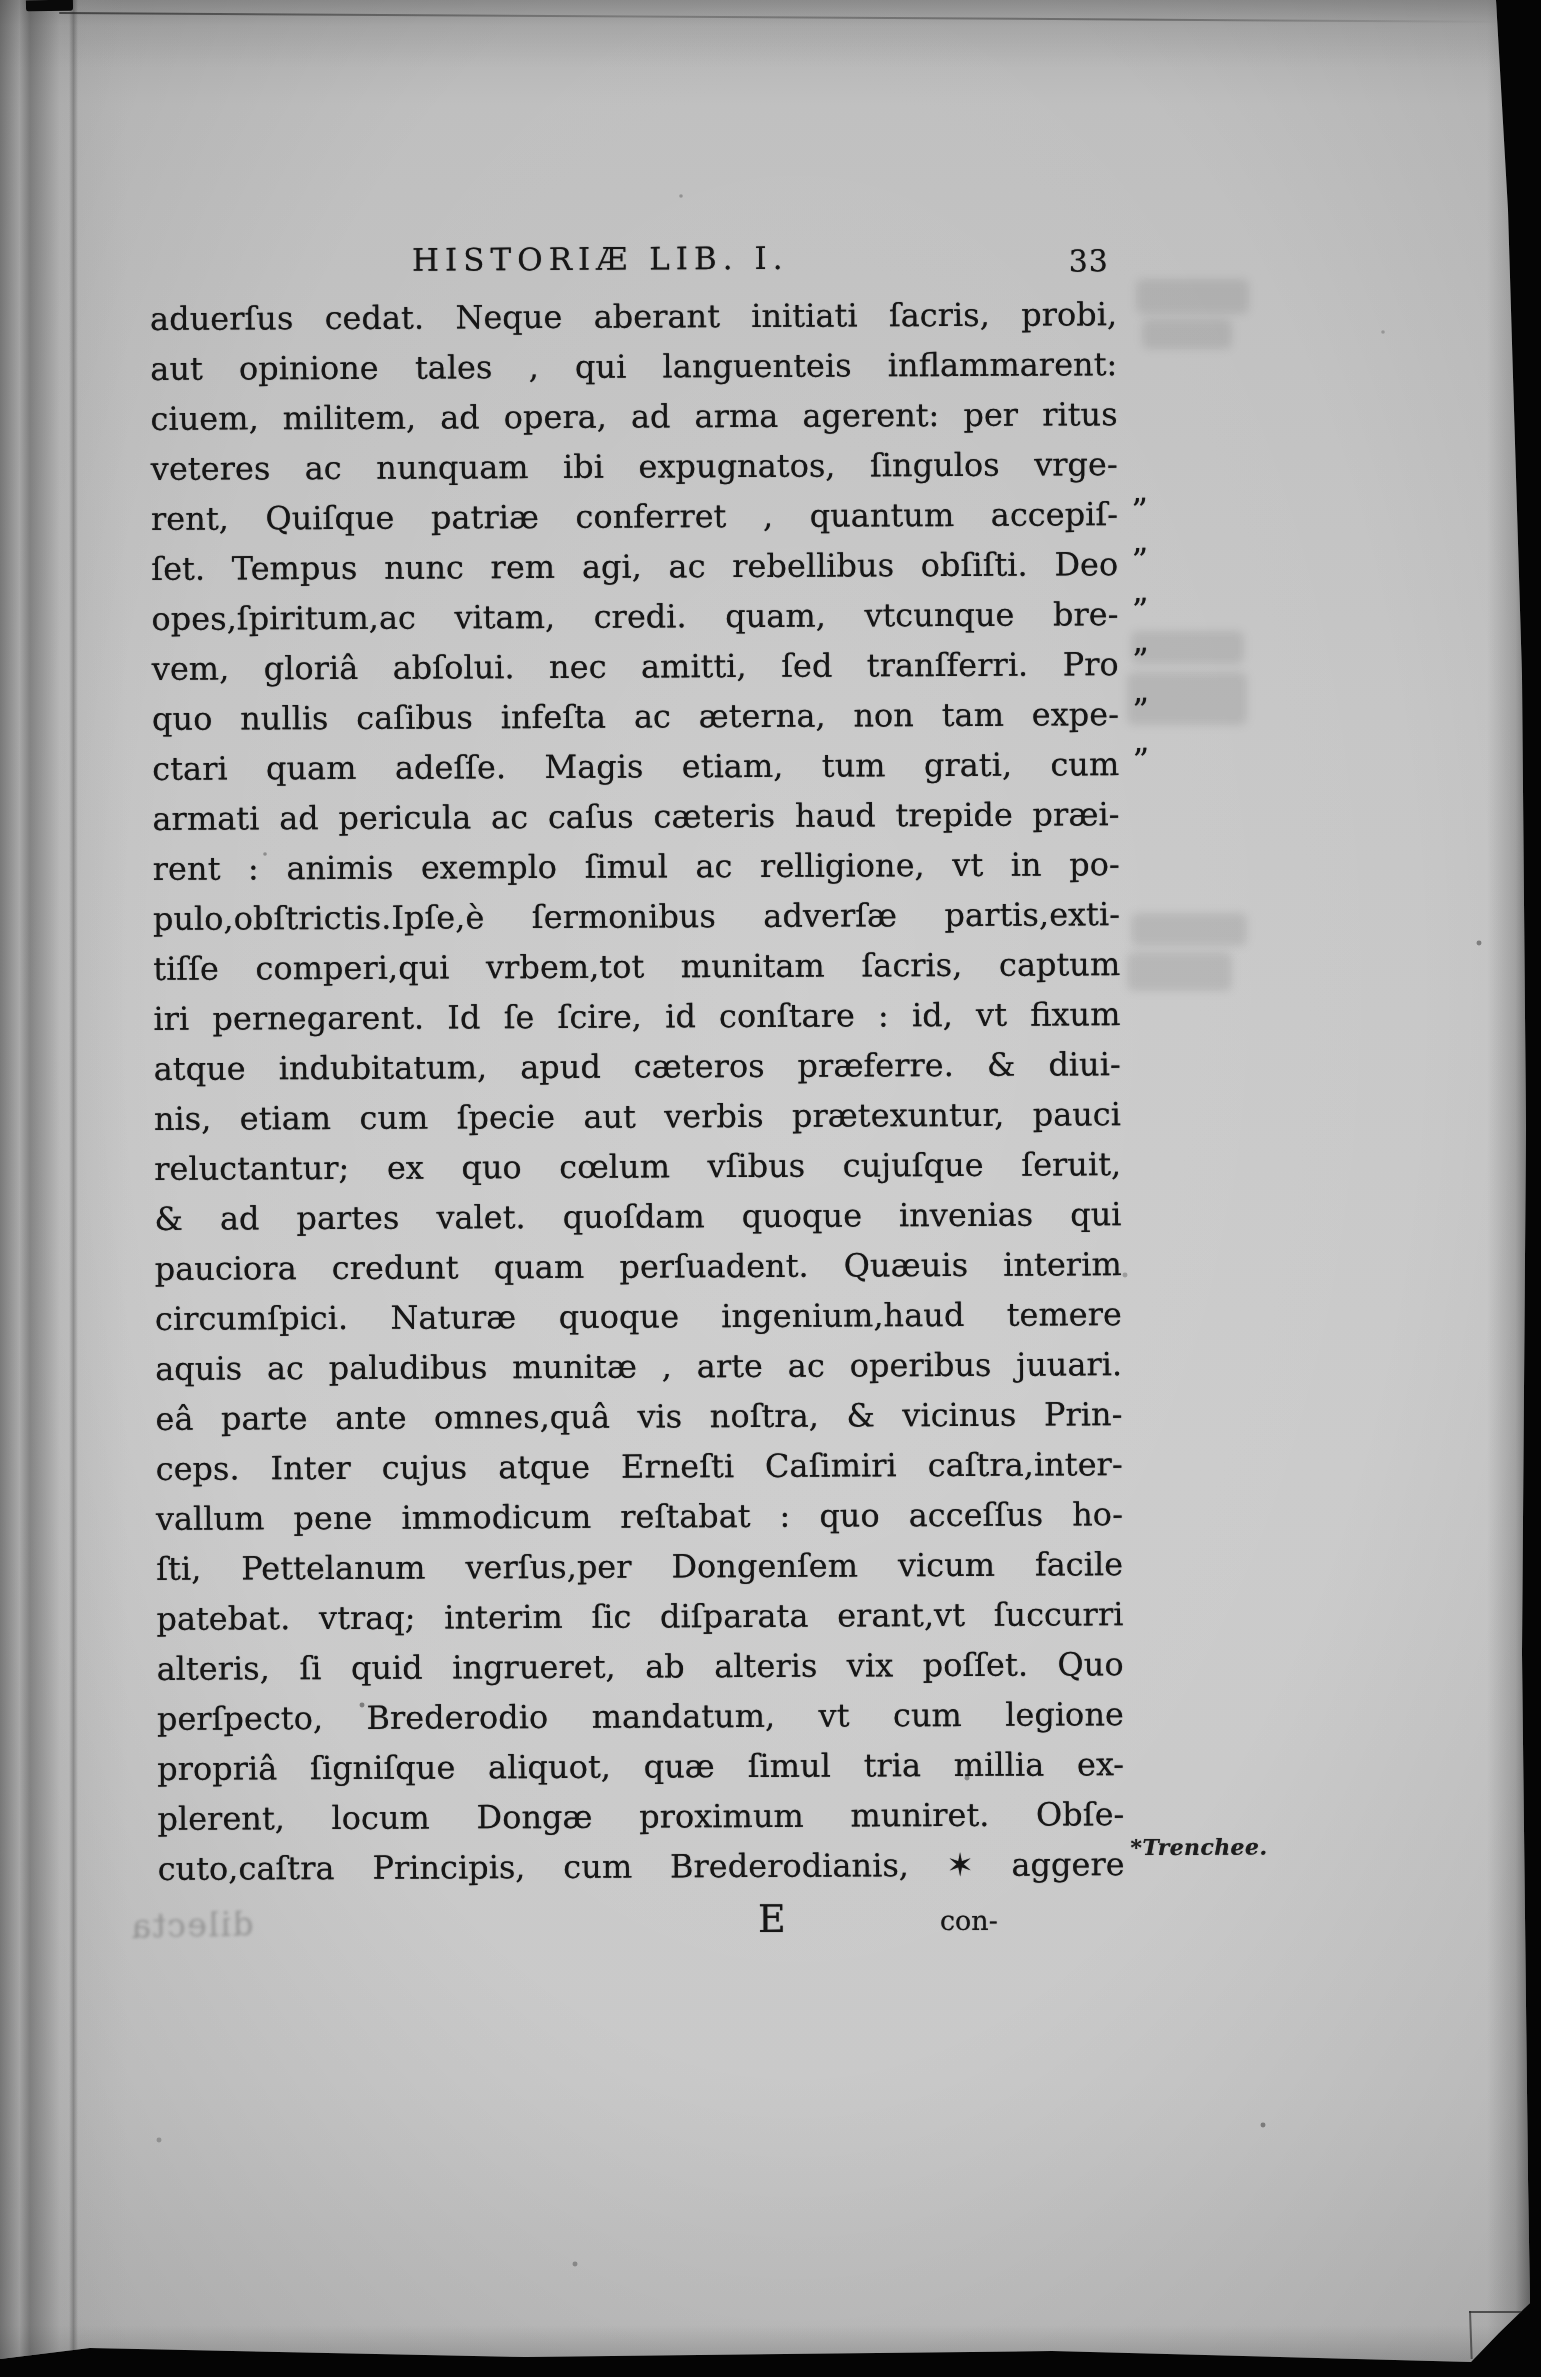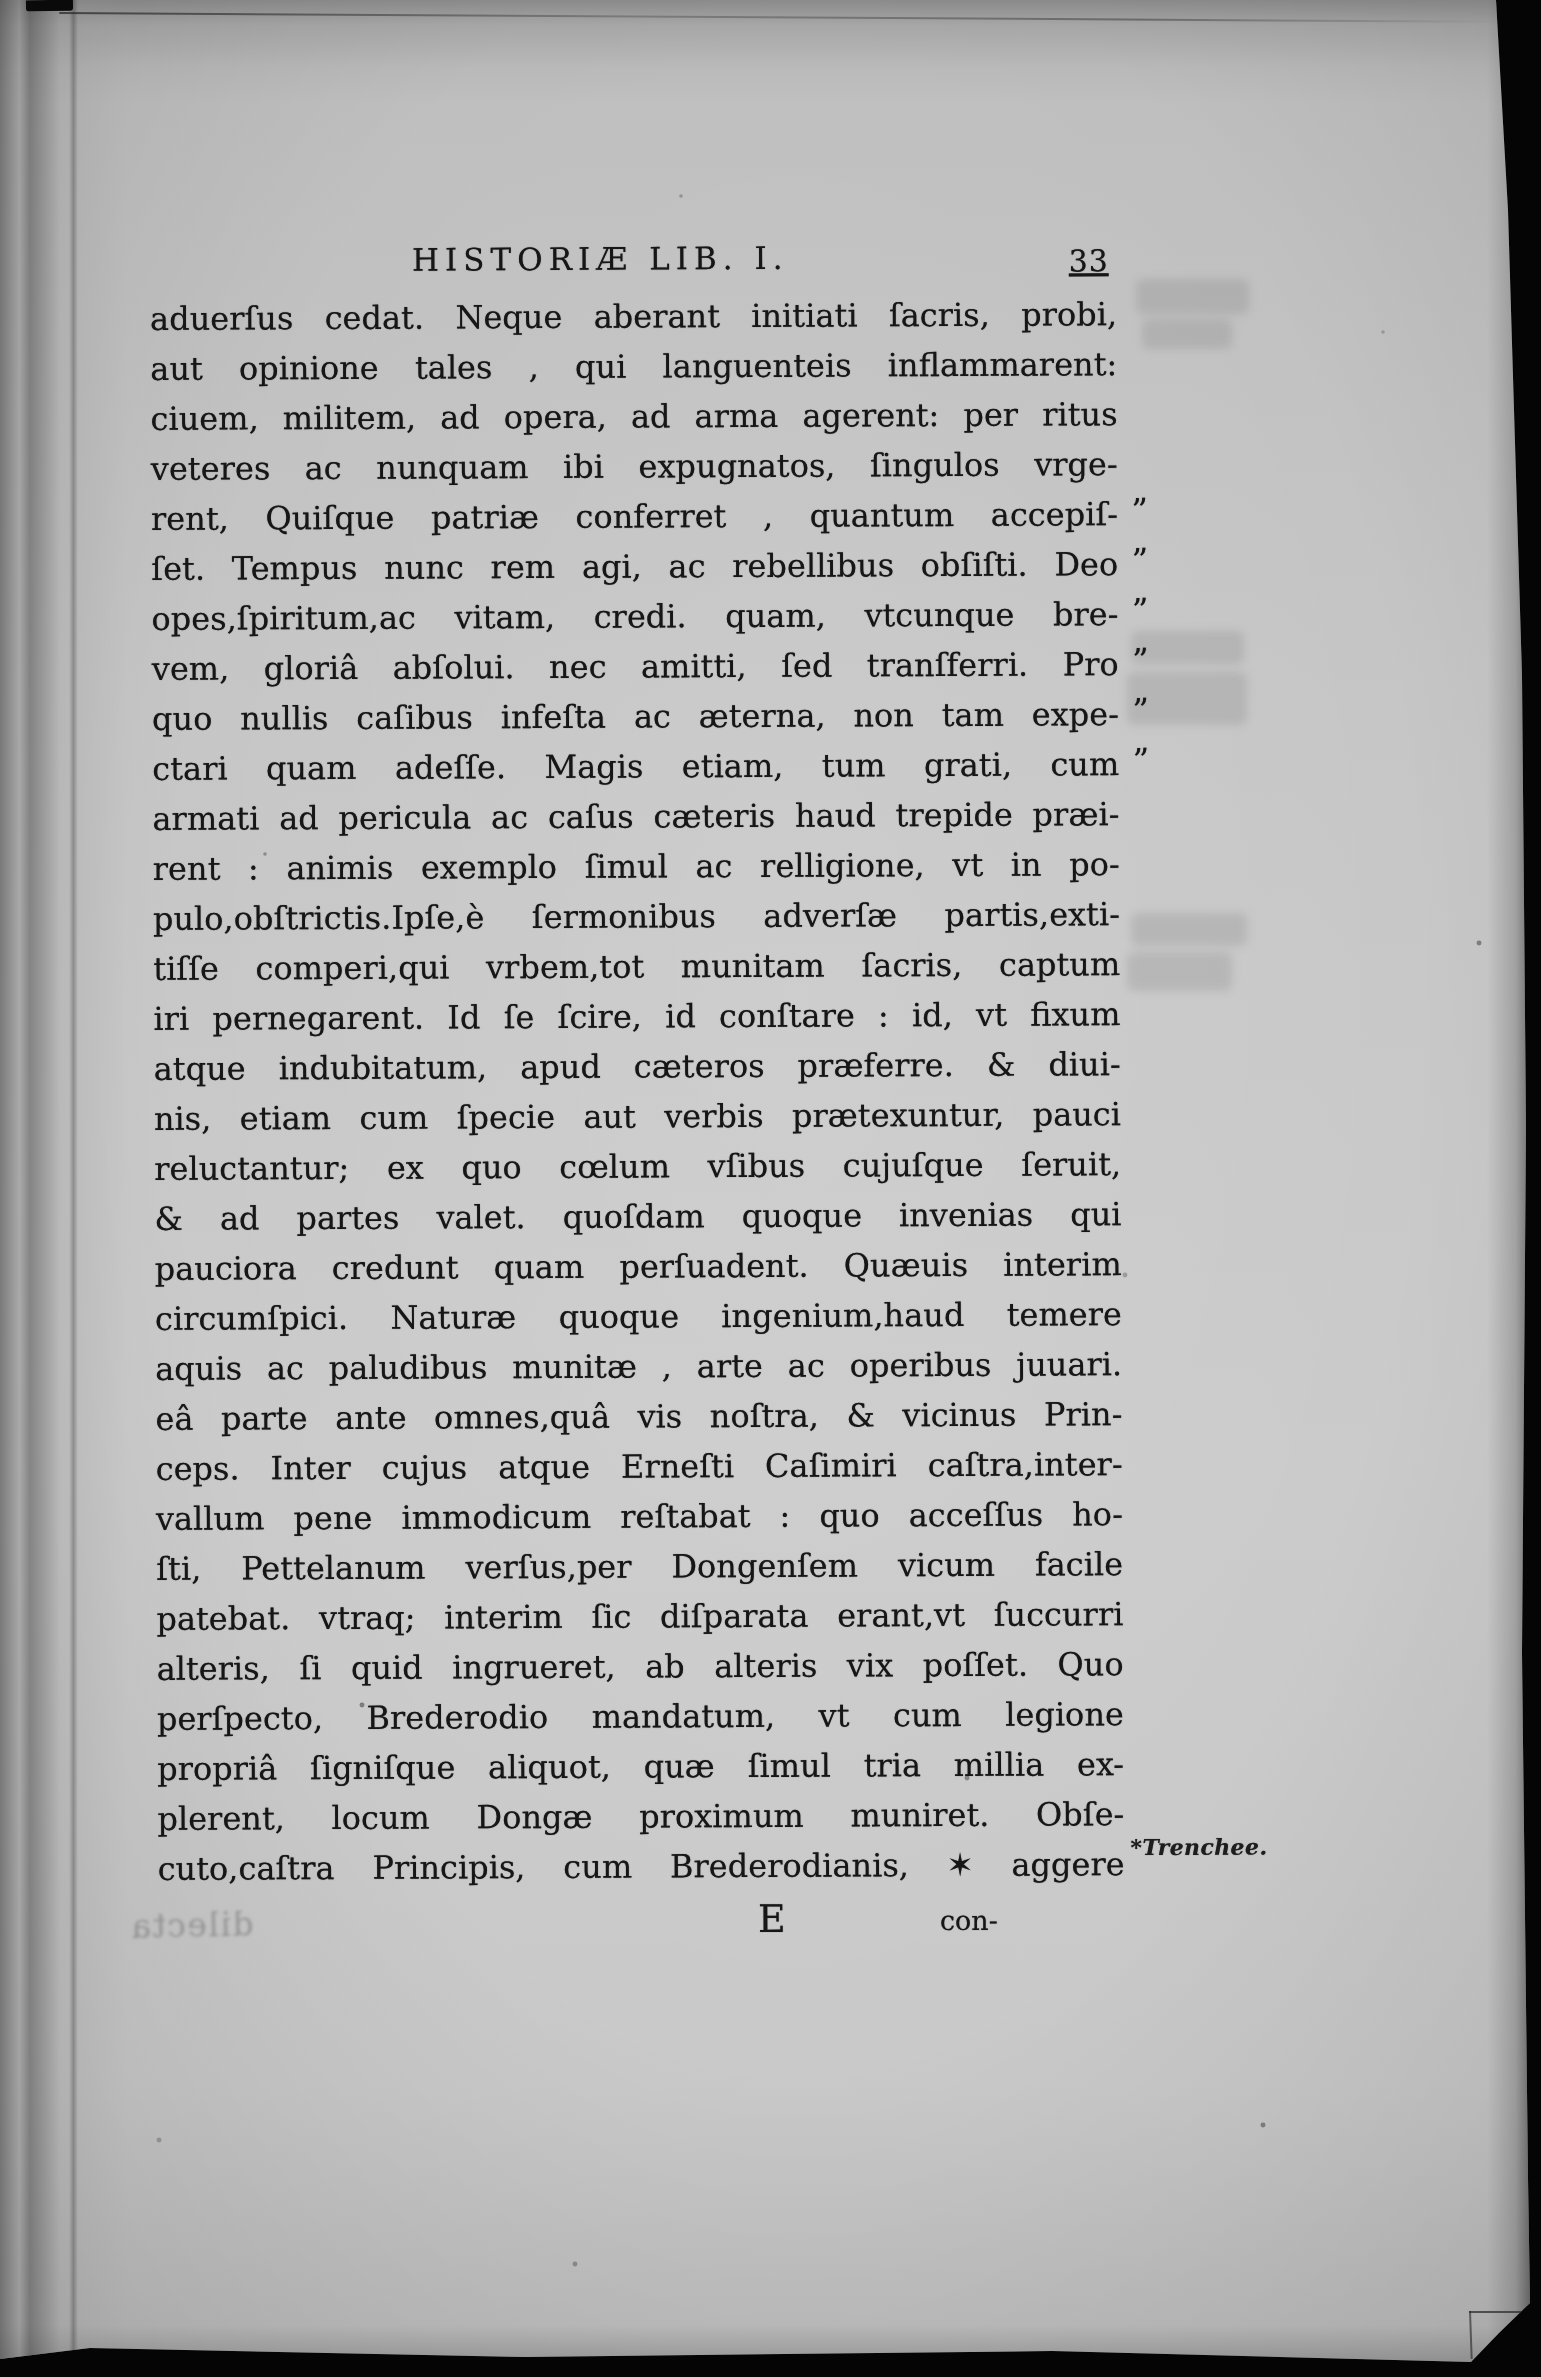--- a/index.html
+++ b/index.html
@@ -50,21 +50,21 @@
       1124px 1274px 0 1.5px rgba(50,50,50,.30), 158px 2139px 0 1.5px rgba(50,50,50,.30),
       680px 195px 0 0.8px rgba(60,60,60,.35), 1382px 331px 0 0.8px rgba(60,60,60,.30);}
 
   
   #ink{position:absolute;left:0;top:0;width:1541px;height:2377px;transform:rotate(-.28deg);
        transform-origin:751px 1127px;color:#161616;}
   .inkset{text-shadow:0 0 0.9px rgba(12,12,12,.65);}
 
   .hdr{position:absolute;left:154px;top:240px;width:901px;text-align:center;
        font-size:31px;letter-spacing:6px;white-space:nowrap;}
-  .pageno{position:absolute;left:1073px;top:245px;font-size:30px;letter-spacing:0.8px;text-decoration:underline;}
+  .pageno{position:absolute;left:1073px;top:245px;font-size:30px;letter-spacing:0.8px;}
 
   .body{position:absolute;left:154px;top:291px;width:967px;font-size:32px;}
   .line{position:relative;height:50px;line-height:50px;text-align:justify;text-align-last:justify;white-space:nowrap;}
   .lquote{position:absolute;left:calc(100% + 13.5px);top:-4.5px;font-size:32px;}
 
   .mnote{position:absolute;left:1119px;top:1836px;font-size:22px;font-style:italic;font-weight:bold;
          letter-spacing:0.4px;color:#1d1d1d;margin-left:8px;}
   .sig{position:absolute;left:754px;top:1897px;font-size:38px;}
   .catch{position:absolute;left:936px;top:1906px;font-size:27px;}
 

